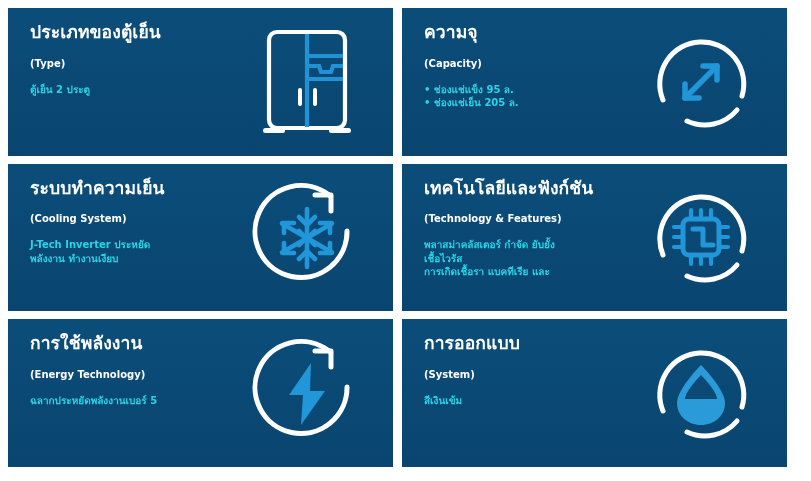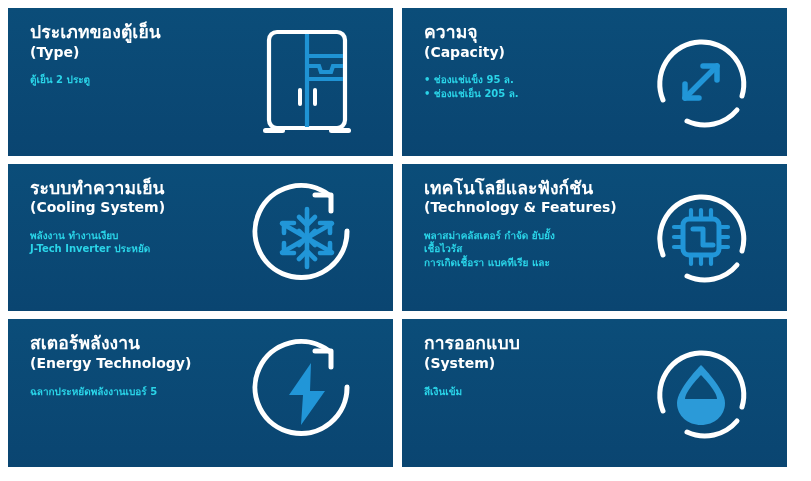--- a/index.html
+++ b/index.html
@@ -48,24 +48,24 @@
     color: #ffffff;
     font-size: 17.5px;
     font-weight: bold;
     line-height: 1.18;
     letter-spacing: 0.1px;
     white-space: nowrap;
   }
 
   .title-en {
     color: #ffffff;
-    font-size: 14px;
+    font-size: 10px;
     font-weight: bold;
     line-height: 1.2;
-    margin-top: 1px;
+    margin-top: 15px;
     white-space: nowrap;
   }
 
   .value {
     color: #2ad4e8;
     font-size: 10px;
     font-weight: bold;
     line-height: 1.33;
     margin-top: 13px;
   }
@@ -146,22 +146,22 @@
         <path d="M40 58 L40 72 L54 72" fill="none" stroke="#2196d8" stroke-width="5.5" stroke-linecap="round" stroke-linejoin="round"></path>
       </svg>
     </div>
   </div>
 
   <div class="card">
     <div class="card-text">
       <div class="title-th">ระบบทำความเย็น</div>
       <div class="title-en">(Cooling System)</div>
       <div class="value">
+        <div class="bullet-line">J-Tech Inverter ประหยัด</div>
         <div class="bullet-line">พลังงาน ทำงานเงียบ</div>
-        <div class="bullet-line">J-Tech Inverter ประหยัด</div>
       </div>
     </div>
     <div class="card-icon">
       <svg width="112" height="112" viewBox="0 0 112 112">
 
         <path d="M78 14 A46 46 0 1 0 96 50" fill="none" stroke="#ffffff" stroke-width="5" stroke-linecap="round"></path>
         <path d="M64 14 L80 14 L80 30" fill="none" stroke="#ffffff" stroke-width="5" stroke-linecap="round" stroke-linejoin="round"></path>
 
         <g stroke="#2196d8" stroke-width="4.6" stroke-linecap="round" fill="none">
           <line x1="56" y1="28" x2="56" y2="86"></line>
@@ -216,21 +216,21 @@
           <line x1="46" y1="74" x2="46" y2="83"></line>
           <line x1="56" y1="74" x2="56" y2="83"></line>
           <line x1="66" y1="74" x2="66" y2="83"></line>
         </g>
       </svg>
     </div>
   </div>
 
   <div class="card">
     <div class="card-text">
-      <div class="title-th">สเตอร้พลังงาน</div>
+      <div class="title-th">การใช้พลังงาน</div>
       <div class="title-en">(Energy Technology)</div>
       <div class="value">
         <div class="bullet-line">ฉลากประหยัดพลังงานเบอร์ 5</div>
       </div>
     </div>
     <div class="card-icon">
       <svg width="112" height="112" viewBox="0 0 112 112">
 
         <path d="M78 14 A46 46 0 1 0 96 50" fill="none" stroke="#ffffff" stroke-width="5" stroke-linecap="round"></path>
         <path d="M64 14 L80 14 L80 30" fill="none" stroke="#ffffff" stroke-width="5" stroke-linecap="round" stroke-linejoin="round"></path>

